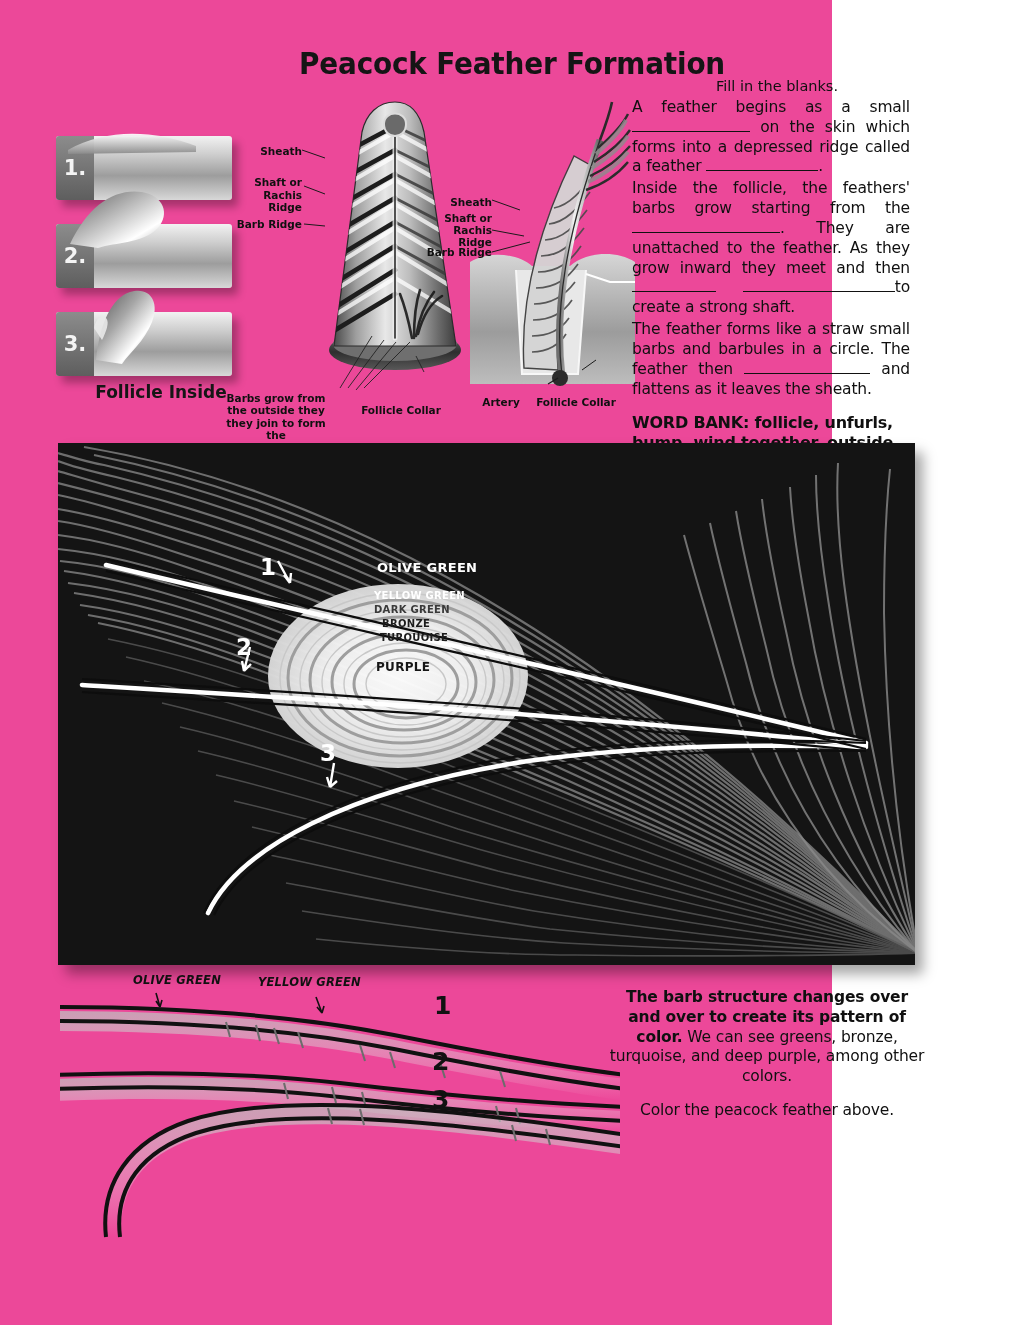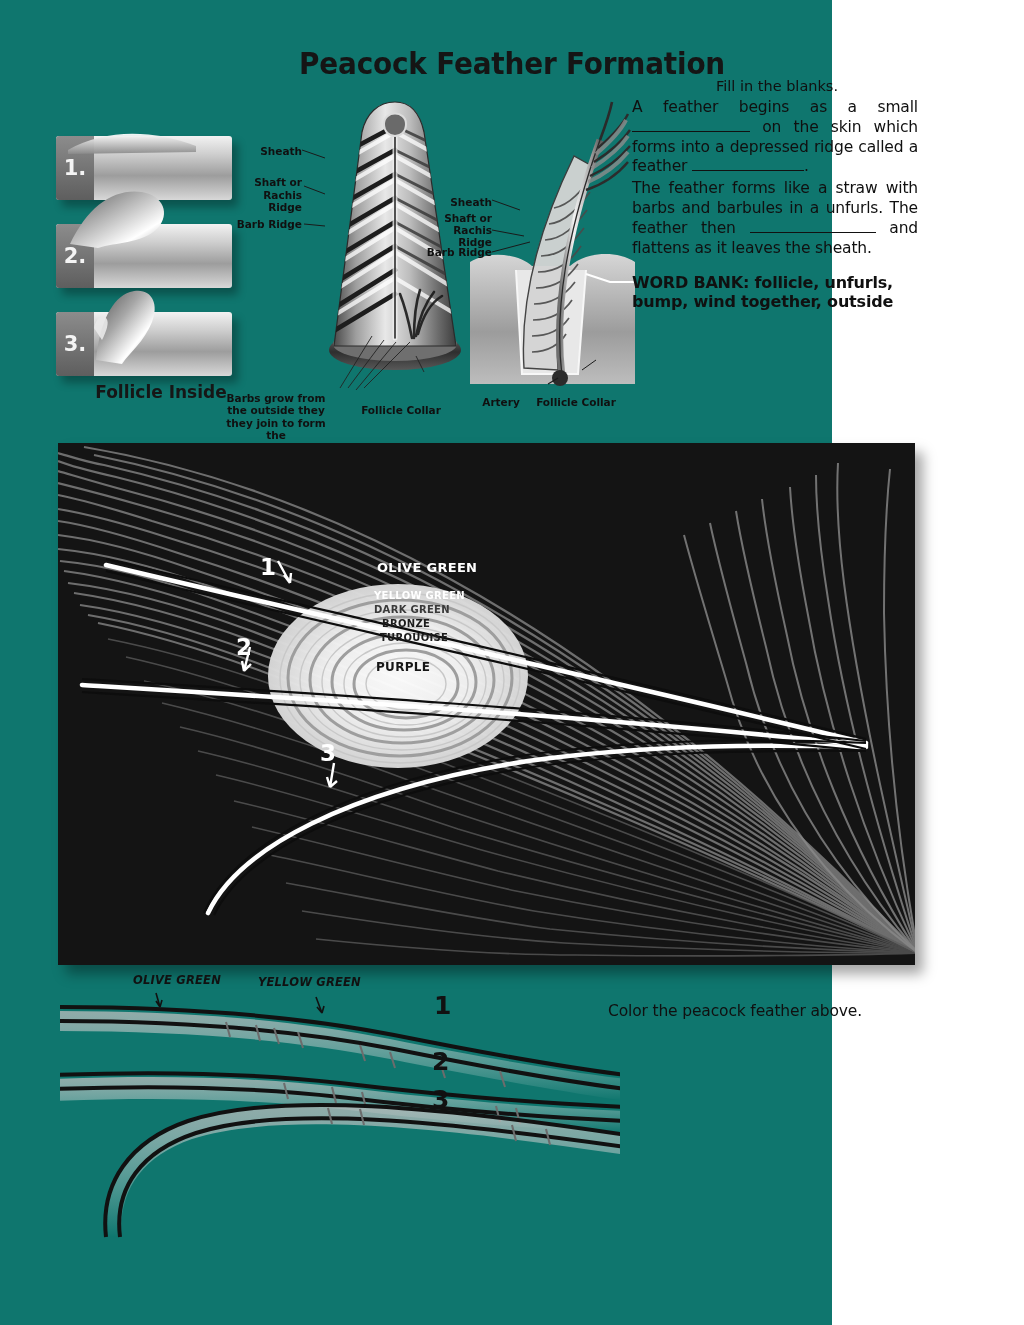--- a/index.html
+++ b/index.html
@@ -1,19 +1,19 @@
 <!DOCTYPE html>
 <html><head>
 <meta charset="utf-8">
 <style>
   html,body{margin:0;padding:0;background:#fff;}
   body{width:1024px;height:1325px;position:relative;overflow:hidden;
        font-family:"DejaVu Sans",sans-serif;color:#111;}
 
-  .page{position:absolute;left:0;top:0;width:832px;height:1325px;background:#0f766e;}
+  .page{position:absolute;left:0;top:0;width:832px;height:1325px;background:#ec4899;}
 
   
   .title{position:absolute;left:0;top:46px;width:1024px;text-align:center;
          font-family:"DejaVu Sans",sans-serif;font-weight:bold;font-size:30px;
          letter-spacing:-0.2px;color:#151515;}
   .title span{display:inline-block;transform:scaleX(0.93);}
 
   
   .follicle-block{position:absolute;left:46px;top:132px;width:230px;height:265px;}
   .step{position:absolute;width:176px;height:64px;
@@ -38,21 +38,21 @@
   .lbl.cl{text-align:center;}
 
   
   .cone-wrap{position:absolute;left:300px;top:88px;width:190px;height:312px;}
   .feather-wrap{position:absolute;left:470px;top:84px;width:165px;height:330px;}
 
   
   .textcol{position:absolute;left:632px;top:78px;width:290px;
            font-family:"DejaVu Sans",sans-serif;font-size:15.5px;color:#101010;}
   .fib-head{text-align:center;font-size:14.5px;margin-bottom:4px;}
-  .textcol p{margin:0 4px 2px 0;text-align:justify;text-justify:inter-word;
+  .textcol p{margin:0 12px 2px 0;text-align:justify;text-justify:inter-word;
              line-height:1.28;letter-spacing:-0.15px;}
   .blank{display:inline-block;border-bottom:1.6px solid #111;vertical-align:baseline;}
   .wordbank{font-weight:bold;font-size:16px;line-height:1.2;margin-top:14px;letter-spacing:-0.2px;}
 
   
   .darkpanel{position:absolute;left:58px;top:443px;width:857px;height:522px;
              background:#141414;overflow:hidden;
              box-shadow:8px 9px 12px rgba(0,0,0,.35);}
   .darkpanel svg{display:block;}
   .clabel{position:absolute;font-family:"DejaVu Sans",sans-serif;font-weight:bold;
@@ -60,21 +60,21 @@
 
   
   .barbs{position:absolute;left:60px;top:975px;width:560px;height:265px;}
   .barb-lbl{position:absolute;font-weight:bold;font-size:11.5px;color:#111;
             font-style:italic;letter-spacing:.2px;}
   .barb-num{position:absolute;font-weight:bold;font-size:25px;color:#111;}
 
   
   .bottomtext{position:absolute;left:608px;top:988px;width:318px;
               font-family:"DejaVu Sans",sans-serif;font-size:15.5px;color:#101010;}
-  .bottomtext p{margin:0;line-height:1.28;letter-spacing:-0.15px;}
+  .bottomtext p{margin:0;line-height:1.28;letter-spacing:-0.15px;text-align:center;}
   .bt-bold{font-weight:bold;}
   .bt-gap{height:14px;}
   .bt-just{text-align:justify;}
 </style>
 </head>
 <body>
 
 <div class="page">
 
   <div class="title">
@@ -298,22 +298,26 @@
   </svg>
 
   <div class="textcol">
     <div class="fib-head">Fill in the blanks.</div>
 
     <p><span>A feather begins as a small</span>
       <span class="blank" style="width:118px;"></span>
       <span>on the skin which forms into a depressed ridge called a feather</span>
       <span class="blank" style="width:112px;"></span><span>.</span></p>
 
-
-    <p><span>The feather forms like a straw with barbs and barbules in a unfurls. The feather then</span>
+    <p><span>Inside the follicle, the feathers' barbs grow starting from the</span>
+      <span class="blank" style="width:148px;"></span><span>. They are unattached to the feather. As they grow inward they meet and then</span>
+      <span class="blank" style="width:84px;"></span>
+      <span class="blank" style="width:152px;"></span><span>to create a strong shaft.</span></p>
+
+    <p><span>The feather forms like a straw small barbs and barbules in a circle. The feather then</span>
       <span class="blank" style="width:126px;"></span>
       <span>and flattens as it leaves the sheath.</span></p>
 
     <div class="wordbank">
       <span>WORD BANK:</span>
       <span>follicle, unfurls, bump, wind together, outside</span>
     </div>
   </div>
 
   <div class="darkpanel">
@@ -488,18 +492,19 @@
 
     <div class="barb-lbl" style="left:73px;top:-2px;">OLIVE GREEN</div>
     <div class="barb-lbl" style="left:198px;top:0px;">YELLOW GREEN</div>
 
     <div class="barb-num" style="left:374px;top:16px;">1</div>
     <div class="barb-num" style="left:372px;top:72px;">2</div>
     <div class="barb-num" style="left:372px;top:110px;">3</div>
   </div>
 
   <div class="bottomtext">
+    <p class="bt-just"><span class="bt-bold">The barb structure changes over and over to create its pattern of color.</span><span> We can see greens, bronze, turquoise, and deep purple, among other colors.</span></p>
     <div class="bt-gap"></div>
     <p>Color the peacock feather above.</p>
     <div class="bt-gap"></div>
   </div>
 
 </div>
 
 </body></html>

